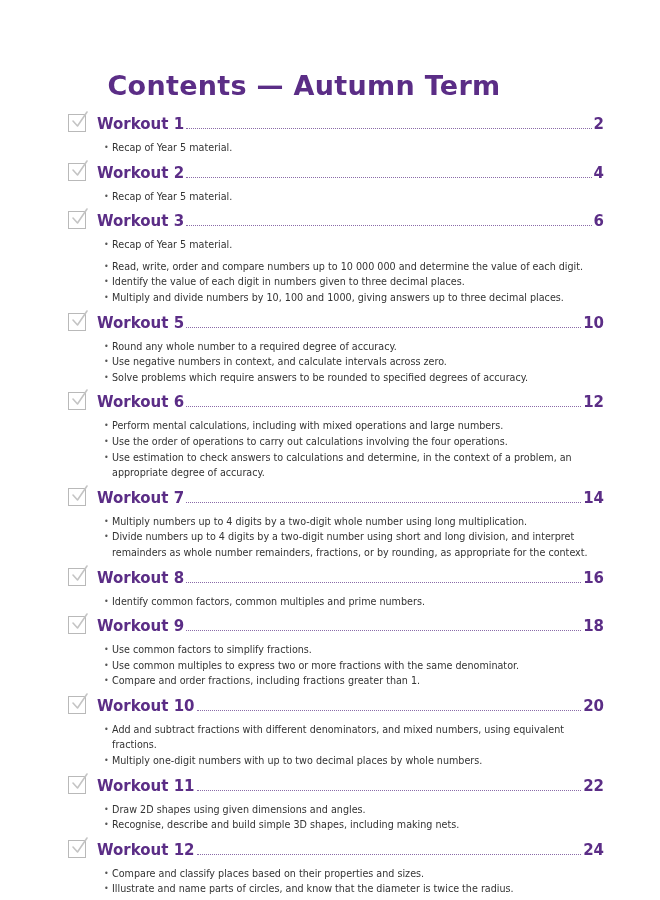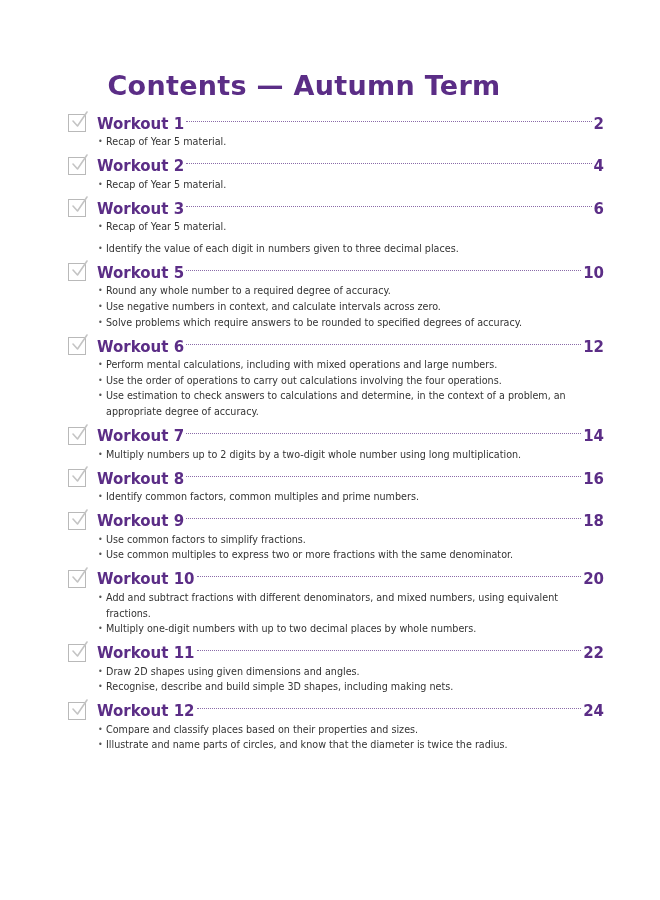--- a/index.html
+++ b/index.html
@@ -1,26 +1,26 @@
 <!DOCTYPE html>
 <html><head>
 <meta charset="utf-8">
 <style>
   html, body { margin:0; padding:0; background:#ffffff; }
   body { width:660px; height:900px; position:relative; overflow:hidden; font-family:"DejaVu Sans", sans-serif; color:#222; }
   .title { position:absolute; top:70px; left:0; width:608px; text-align:center; font-family:"DejaVu Sans", sans-serif; font-weight:bold; font-size:27px; color:#5b2d86; letter-spacing:0.3px; }
   .list { position:absolute; top:113px; left:68px; width:536px; }
   .entry { margin:0 0 6px 0; }
-  .head { display:flex; align-items:center; height:21px; position:relative; }
+  .head { display:flex; align-items:flex-end; height:21px; position:relative; }
   .box { position:absolute; left:0; top:1px; width:18px; height:18px; border:1px solid #b9b9b9; box-sizing:border-box; }
   .box svg { position:absolute; left:1px; top:-5px; }
   .name { margin-left:29px; font-weight:bold; font-size:15px; color:#5b2d86; white-space:nowrap; line-height:20px; }
   .dots { flex:1; border-bottom:1.5px dotted #8a6aa8; margin:0 2px 5px 2px; }
   .page { font-weight:bold; font-size:15px; color:#5b2d86; line-height:20px; }
-  .bullets { margin:0; padding:0 0 0 30px; list-style:none; }
+  .bullets { margin:6px; padding:0 0 0 30px; list-style:none; }
   .bullets li { font-size:9.6px; line-height:15.6px; color:#333; position:relative; padding-left:8px; }
   .bullets li::before { content:"\2022"; position:absolute; left:0; color:#555; font-size:8px; }
 </style>
 </head>
 <body>
 
 <div class="title">Contents — Autumn Term</div>
 
 <div class="list" id="list">
     <div class="entry">
@@ -63,21 +63,23 @@
       <span class="name">Workout 3</span>
       <span class="dots"></span>
       <span class="page">6</span>
     </div>
     <ul class="bullets">
         <li>Recap of Year 5 material.</li>
       </ul>
   </div>
     <div class="entry">
     <ul class="bullets">
+        <li>Read, write, order and compare numbers up to 10 000 000 and determine the value of each digit.</li>
         <li>Identify the value of each digit in numbers given to three decimal places.</li>
+        <li>Multiply and divide numbers by 10, 100 and 1000, giving answers up to three decimal places.</li>
       </ul>
   </div>
     <div class="entry">
     <div class="head">
       <span class="box">
         <svg width="20" height="20" viewBox="0 0 20 20">
           <path d="M3 11 L7.5 16 L17 2" fill="none" stroke="#c4c4c4" stroke-width="1.6" stroke-linecap="round" stroke-linejoin="round"></path>
         </svg>
       </span>
       <span class="name">Workout 5</span>
@@ -112,21 +114,22 @@
       <span class="box">
         <svg width="20" height="20" viewBox="0 0 20 20">
           <path d="M3 11 L7.5 16 L17 2" fill="none" stroke="#c4c4c4" stroke-width="1.6" stroke-linecap="round" stroke-linejoin="round"></path>
         </svg>
       </span>
       <span class="name">Workout 7</span>
       <span class="dots"></span>
       <span class="page">14</span>
     </div>
     <ul class="bullets">
-        <li>Multiply numbers up to 2 digits by a two-digit whole number using long multiplication.</li>
+        <li>Multiply numbers up to 4 digits by a two-digit whole number using long multiplication.</li>
+        <li>Divide numbers up to 4 digits by a two-digit number using short and long division, and interpret remainders as whole number remainders, fractions, or by rounding, as appropriate for the context.</li>
       </ul>
   </div>
     <div class="entry">
     <div class="head">
       <span class="box">
         <svg width="20" height="20" viewBox="0 0 20 20">
           <path d="M3 11 L7.5 16 L17 2" fill="none" stroke="#c4c4c4" stroke-width="1.6" stroke-linecap="round" stroke-linejoin="round"></path>
         </svg>
       </span>
       <span class="name">Workout 8</span>
@@ -144,20 +147,21 @@
           <path d="M3 11 L7.5 16 L17 2" fill="none" stroke="#c4c4c4" stroke-width="1.6" stroke-linecap="round" stroke-linejoin="round"></path>
         </svg>
       </span>
       <span class="name">Workout 9</span>
       <span class="dots"></span>
       <span class="page">18</span>
     </div>
     <ul class="bullets">
         <li>Use common factors to simplify fractions.</li>
         <li>Use common multiples to express two or more fractions with the same denominator.</li>
+        <li>Compare and order fractions, including fractions greater than 1.</li>
       </ul>
   </div>
     <div class="entry">
     <div class="head">
       <span class="box">
         <svg width="20" height="20" viewBox="0 0 20 20">
           <path d="M3 11 L7.5 16 L17 2" fill="none" stroke="#c4c4c4" stroke-width="1.6" stroke-linecap="round" stroke-linejoin="round"></path>
         </svg>
       </span>
       <span class="name">Workout 10</span>

